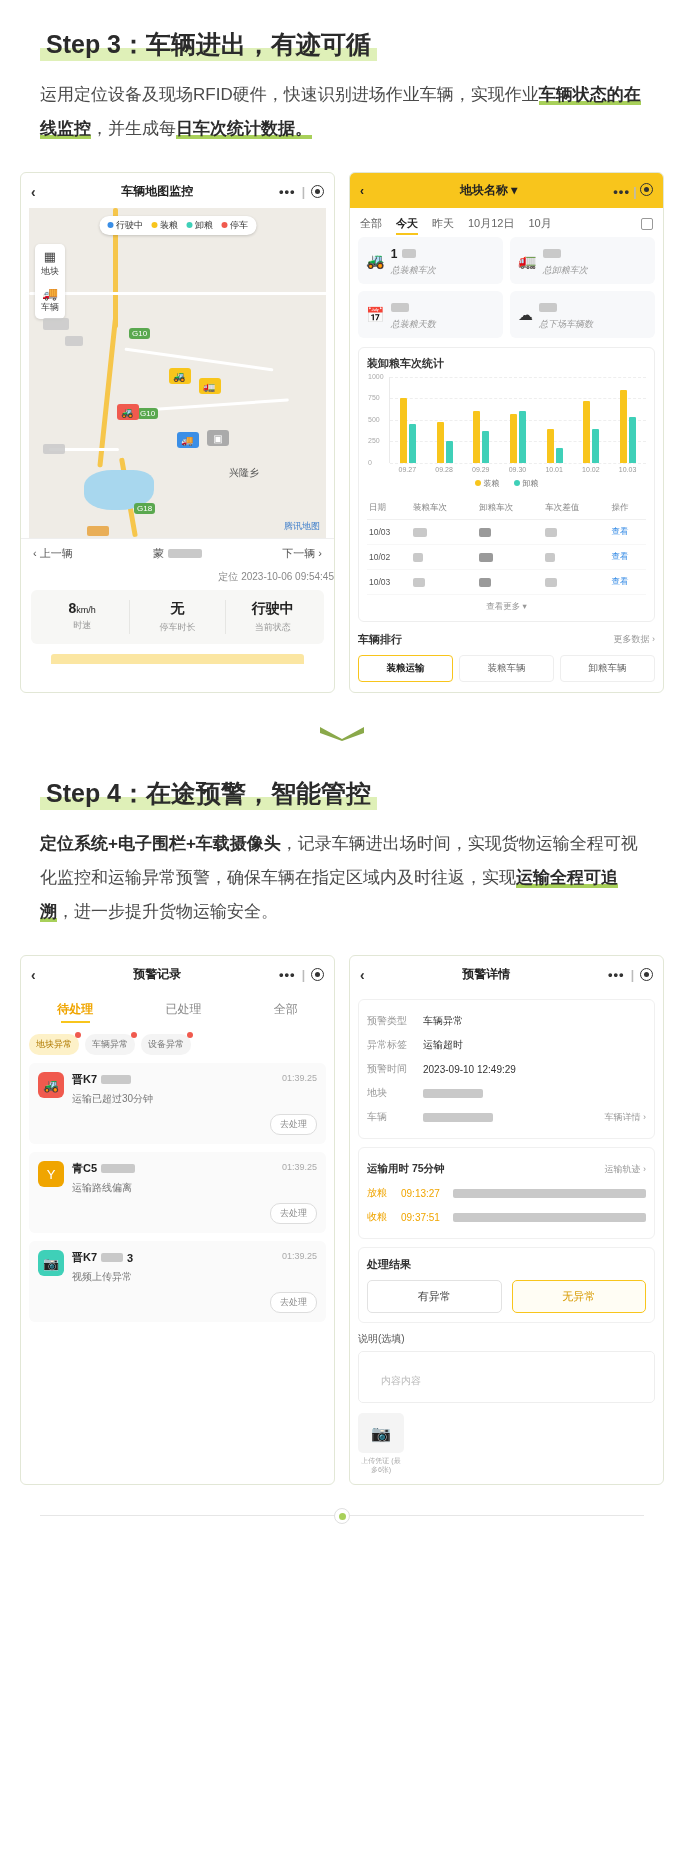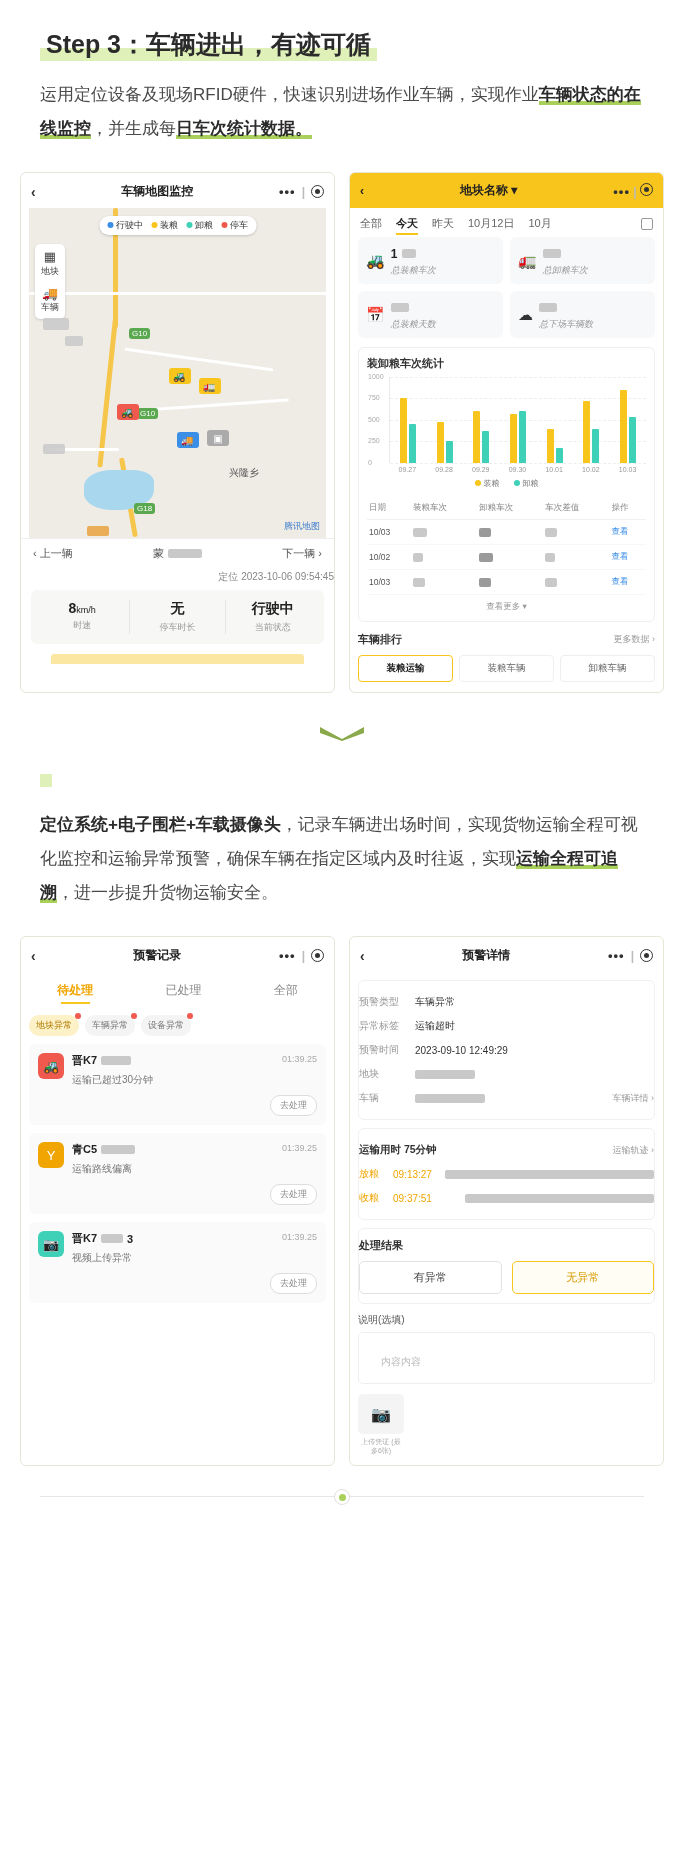--- a/index.html
+++ b/index.html
@@ -199,21 +199,21 @@
     position: absolute; left: 9px; top: 9px;
   }
   .alert .bd { margin-left: 34px; }
   .alert .plate { font-size: 11px; font-weight: bold; color: #222; display: flex; align-items: center; gap: 4px; }
   .alert .desc { font-size: 10px; color: #777; margin-top: 5px; }
   .alert .tm { position: absolute; right: 9px; top: 10px; font-size: 9px; color: #aaa; }
   .alert .act { text-align: right; margin-top: 7px; }
   .alert .act span { display: inline-block; font-size: 9px; color: #888; border: 1px solid #ddd; border-radius: 10px; padding: 3px 9px; background: #fff; }
 
   
-  .d-card { margin: 8px; border: 1px solid #f0f0f0; border-radius: 6px; padding: 9px 0; }
+  .d-card { margin: 8px; border: 1px solid #f0f0f0; border-radius: 6px; padding: 9px 8px; }
   .d-row { display: flex; align-items: center; font-size: 10px; padding: 5px 0; }
   .d-row .k { color: #999; width: 56px; flex: none; }
   .d-row .v { color: #333; flex: 1; }
   .d-row .r { color: #999; font-size: 9px; }
   .d-sub { display: flex; align-items: center; font-size: 10px; padding: 5px 0; }
   .d-sub .k { color: #f0a500; width: 34px; }
   .btns2 { display: flex; gap: 10px; margin-top: 8px; }
   .btns2 div { flex: 1; text-align: center; font-size: 11px; padding: 8px 0; border-radius: 5px; border: 1px solid #e2e2e2; color: #444; }
   .btns2 div.on { border-color: #f8c51c; color: #d79a00; background: #fffdf4; }
   .note-label { font-size: 10px; color: #555; margin: 9px 8px 5px; }
@@ -496,20 +496,21 @@
 
   <div class="arrow-div">
     <svg class="chev" viewBox="0 0 44 14">
       <polygon points="0,0 22,12 44,0 44,6 22,14 0,6" fill="#8aa94a"></polygon>
     </svg>
   </div>
 
   <div>
     <div class="step-title">
       <span class="hl"></span>
+      <span>Step 4：在途预警，智能管控</span>
     </div>
   </div>
 
   <div class="para">
     <b>定位系统+电子围栏+车载摄像头</b><span>，记录车辆进出</span><span>场时间，实现货物运输全程可视化监控和运输异常</span><span>预警，确保车辆在指定区域内及时往返，实现</span><b class="u-green">运输</b><b class="u-green">全程可追溯</b><span>，进一步提升货物运输安全。</span>
   </div>
 
   <div class="cards">
 
     <div class="phone tall">
@@ -618,21 +619,21 @@
           <span class="v" style="font-weight:bold;font-size:10.5px;">运输用时 75分钟</span>
           <span class="r">运输轨迹 ›</span>
         </div>
         <div class="d-sub">
           <span class="k">放粮</span>
           <span style="width:52px;color:#f0a500;">09:13:27</span>
           <span class="blurbar" style="flex:1;"></span>
         </div>
         <div class="d-sub">
           <span class="k">收粮</span>
-          <span style="width:72px;color:#f0a500;">09:37:51</span>
+          <span style="width:52px;color:#f0a500;">09:37:51</span>
           <span class="blurbar" style="flex:1;"></span>
         </div>
       </div>
 
       <div class="d-card">
         <div class="panel-t">处理结果</div>
         <div class="btns2">
           <div>有异常</div>
           <div class="on">无异常</div>
         </div>

